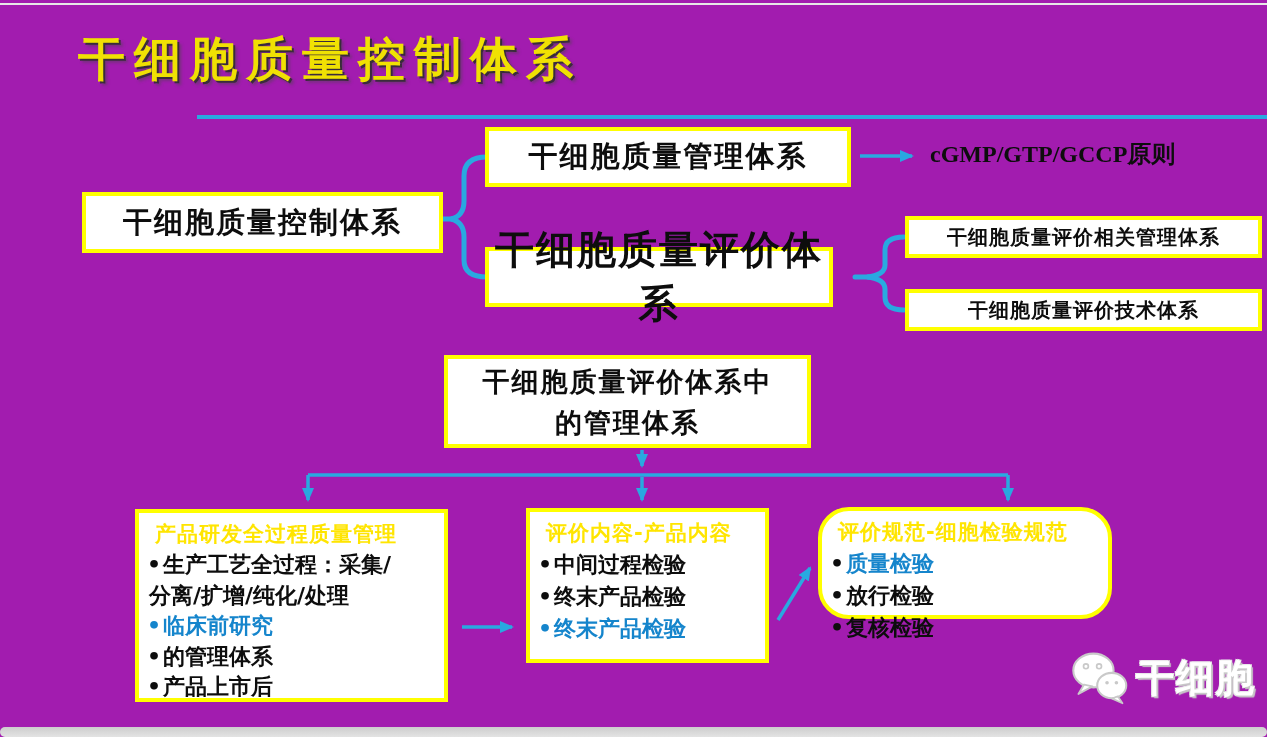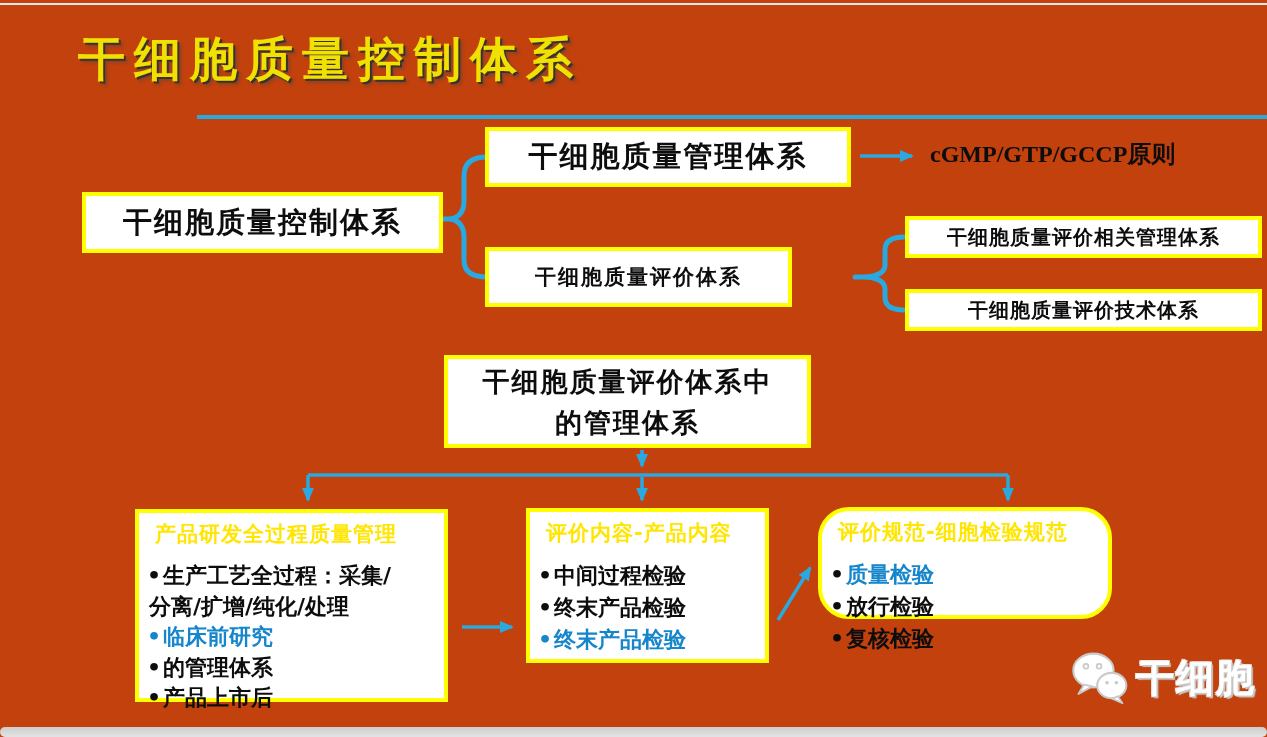--- a/index.html
+++ b/index.html
@@ -1,40 +1,40 @@
 <!DOCTYPE html>
 <html style="--cyan: #29a9e0; --box-yellow: #ffff00; --title-yellow: #f0e103; --inner-yellow: #ffe500; --hi-blue: #1585cc;"><head>
 <meta charset="utf-8">
 <style>
   html,body{margin:0;padding:0;background:#fff;}
-  .slide{position:relative;width:1267px;height:737px;background:#c2410c;overflow:hidden;
+  .slide{position:relative;width:1267px;height:737px;background:#a21caf;overflow:hidden;
          font-family:"DejaVu Sans",sans-serif;}
   .top-rule{position:absolute;left:0;top:3px;width:1267px;height:2px;background:#e7e7e7;}
   .title{position:absolute;left:78px;top:28px;margin:0;font-size:47px;font-weight:bold;
          letter-spacing:9px;color:var(--title-yellow,#f0e103);
          text-shadow:2px 2px 0 rgba(45,45,45,.85),4px 4px 3px rgba(70,70,70,.45);}
   .title-rule{position:absolute;left:197px;top:115px;width:1070px;height:4px;background:var(--cyan,#29a9e0);}
 
   .ybox{position:absolute;box-sizing:border-box;border:4px solid var(--box-yellow,#ffff00);
         background:#fff;display:flex;align-items:center;justify-content:center;text-align:center;
         font-weight:bold;color:#0d0d0d;}
   .root-box{left:82px;top:192px;width:361px;height:61px;font-size:29px;letter-spacing:2px;}
   .mgmt-box{left:485px;top:127px;width:366px;height:60px;font-size:29px;letter-spacing:2px;}
-  .eval-box{left:485px;top:247px;width:307px;height:60px;font-size:21px;letter-spacing:2px;}
+  .eval-box{left:485px;top:247px;width:348px;height:60px;font-size:39px;letter-spacing:2px;}
   .relA-box{left:905px;top:216px;width:357px;height:42px;font-size:20px;letter-spacing:1px;}
   .relB-box{left:905px;top:289px;width:357px;height:42px;font-size:20px;letter-spacing:1px;}
   .mid-box{left:444px;top:355px;width:367px;height:93px;font-size:27px;letter-spacing:2px;
            line-height:41px;flex-direction:column;}
 
   .cgmp{position:absolute;left:930px;top:138px;font-family:"Liberation Serif",serif;
         font-weight:bold;font-size:24px;color:#0d0d0d;}
 
   .panel{position:absolute;box-sizing:border-box;border:4px solid var(--box-yellow,#ffff00);
          background:#fff;font-weight:bold;padding:5px 8px;}
-  .ptitle{color:var(--inner-yellow,#ffe500);font-size:21px;letter-spacing:1px;margin:2px 0 13px 8px;}
+  .ptitle{color:var(--inner-yellow,#ffe500);font-size:21px;letter-spacing:1px;margin:2px 0 2px 8px;}
   .li{display:flex;align-items:baseline;font-size:22px;color:#0d0d0d;}
   .bullet{margin-right:2px;}
   .blue{color:var(--hi-blue,#1585cc);}
   .panel-1{left:135px;top:509px;width:313px;height:193px;}
   .panel-1 .li{line-height:30.5px;}
   .panel-2{left:526px;top:508px;width:243px;height:155px;}
   .panel-2 .li{line-height:32px;}
   .panel-3{left:818px;top:507px;width:294px;height:112px;border-radius:31px;}
   .panel-3 .li{line-height:32px;}
 

